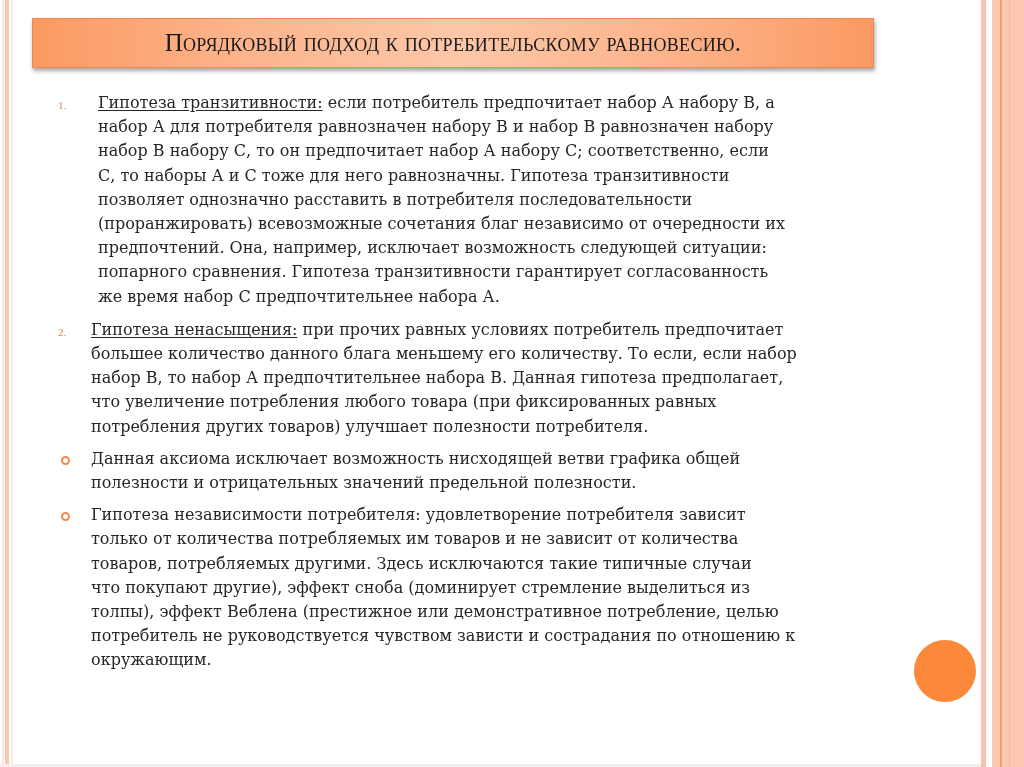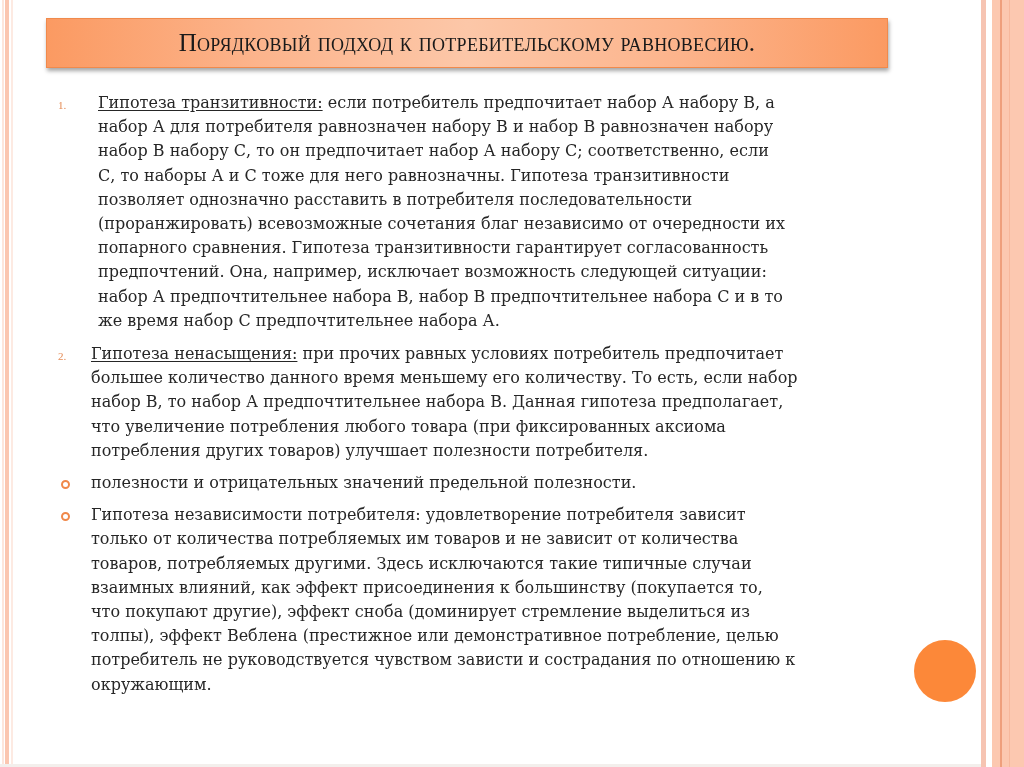--- a/index.html
+++ b/index.html
@@ -48,21 +48,21 @@
     }
     .orange-circle {
       position: absolute;
       left: 914px; top: 640px;
       width: 62px; height: 62px;
       border-radius: 50%;
       background: #fc8839;
     }
     .title-box {
       position: absolute;
-      left: 46px; top: 18px;
+      left: 32px; top: 18px;
       width: 842px; height: 50px;
       background: linear-gradient(90deg, #fb9a62 0%, #fcb48c 25%, #fcc7a8 50%, #fcb48c 75%, #fb9a62 100%);
       border: 1px solid #f08a4c;
       box-shadow: 1px 3px 4px rgba(0,0,0,0.35);
       box-sizing: border-box;
       display: flex;
       align-items: center;
       justify-content: center;
     }
     .title-text {
@@ -138,45 +138,44 @@
 <div class="content">
 
   <div class="item numbered-1">
     <span class="marker-num">1.</span>
     <span class="line"><span class="underline">Гипотеза транзитивности:</span><span> если потребитель предпочитает набор А набору В, а</span></span>
     <span class="line">набор А для потребителя равнозначен набору В и набор В равнозначен набору</span>
     <span class="line">набор В набору С, то он предпочитает набор А набору С; соответственно, если</span>
     <span class="line">С, то наборы А и С тоже для него равнозначны. Гипотеза транзитивности</span>
     <span class="line">позволяет однозначно расставить в потребителя последовательности</span>
     <span class="line">(проранжировать) всевозможные сочетания благ независимо от очередности их</span>
+    <span class="line">предпочтений. Она, например, исключает возможность следующей ситуации:</span>
     <span class="line">попарного сравнения. Гипотеза транзитивности гарантирует согласованность</span>
-    <span class="line">предпочтений. Она, например, исключает возможность следующей ситуации:</span>
-    <span class="line">набор А предпочтительнее набора В, набор В предпочтительнее набора С и в то</span>
     <span class="line">же время набор С предпочтительнее набора А.</span>
   </div>
 
   <div class="item numbered-2">
     <span class="marker-num">2.</span>
     <span class="line"><span class="underline">Гипотеза ненасыщения:</span><span> при прочих равных условиях потребитель предпочитает</span></span>
-    <span class="line">большее количество данного время меньшему его количеству. То есть, если набор</span>
+    <span class="line">большее количество данного блага меньшему его количеству. То если, если набор</span>
     <span class="line">набор В, то набор А предпочтительнее набора В. Данная гипотеза предполагает,</span>
-    <span class="line">что увеличение потребления любого товара (при фиксированных аксиома</span>
+    <span class="line">что увеличение потребления любого товара (при фиксированных равных</span>
     <span class="line">потребления других товаров) улучшает полезности потребителя.</span>
   </div>
 
   <div class="item bullet">
     <span class="marker-bullet"></span>
+    <span class="line">Данная аксиома исключает возможность нисходящей ветви графика общей</span>
     <span class="line">полезности и отрицательных значений предельной полезности.</span>
   </div>
 
   <div class="item bullet">
     <span class="marker-bullet"></span>
     <span class="line">Гипотеза независимости потребителя: удовлетворение потребителя зависит</span>
     <span class="line">только от количества потребляемых им товаров и не зависит от количества</span>
     <span class="line">товаров, потребляемых другими. Здесь исключаются такие типичные случаи</span>
-    <span class="line">взаимных влияний, как эффект присоединения к большинству (покупается то,</span>
     <span class="line">что покупают другие), эффект сноба (доминирует стремление выделиться из</span>
     <span class="line">толпы), эффект Веблена (престижное или демонстративное потребление, целью</span>
     <span class="line">потребитель не руководствуется чувством зависти и сострадания по отношению к</span>
     <span class="line">окружающим.</span>
   </div>
 
 </div>
 
 </body></html>

